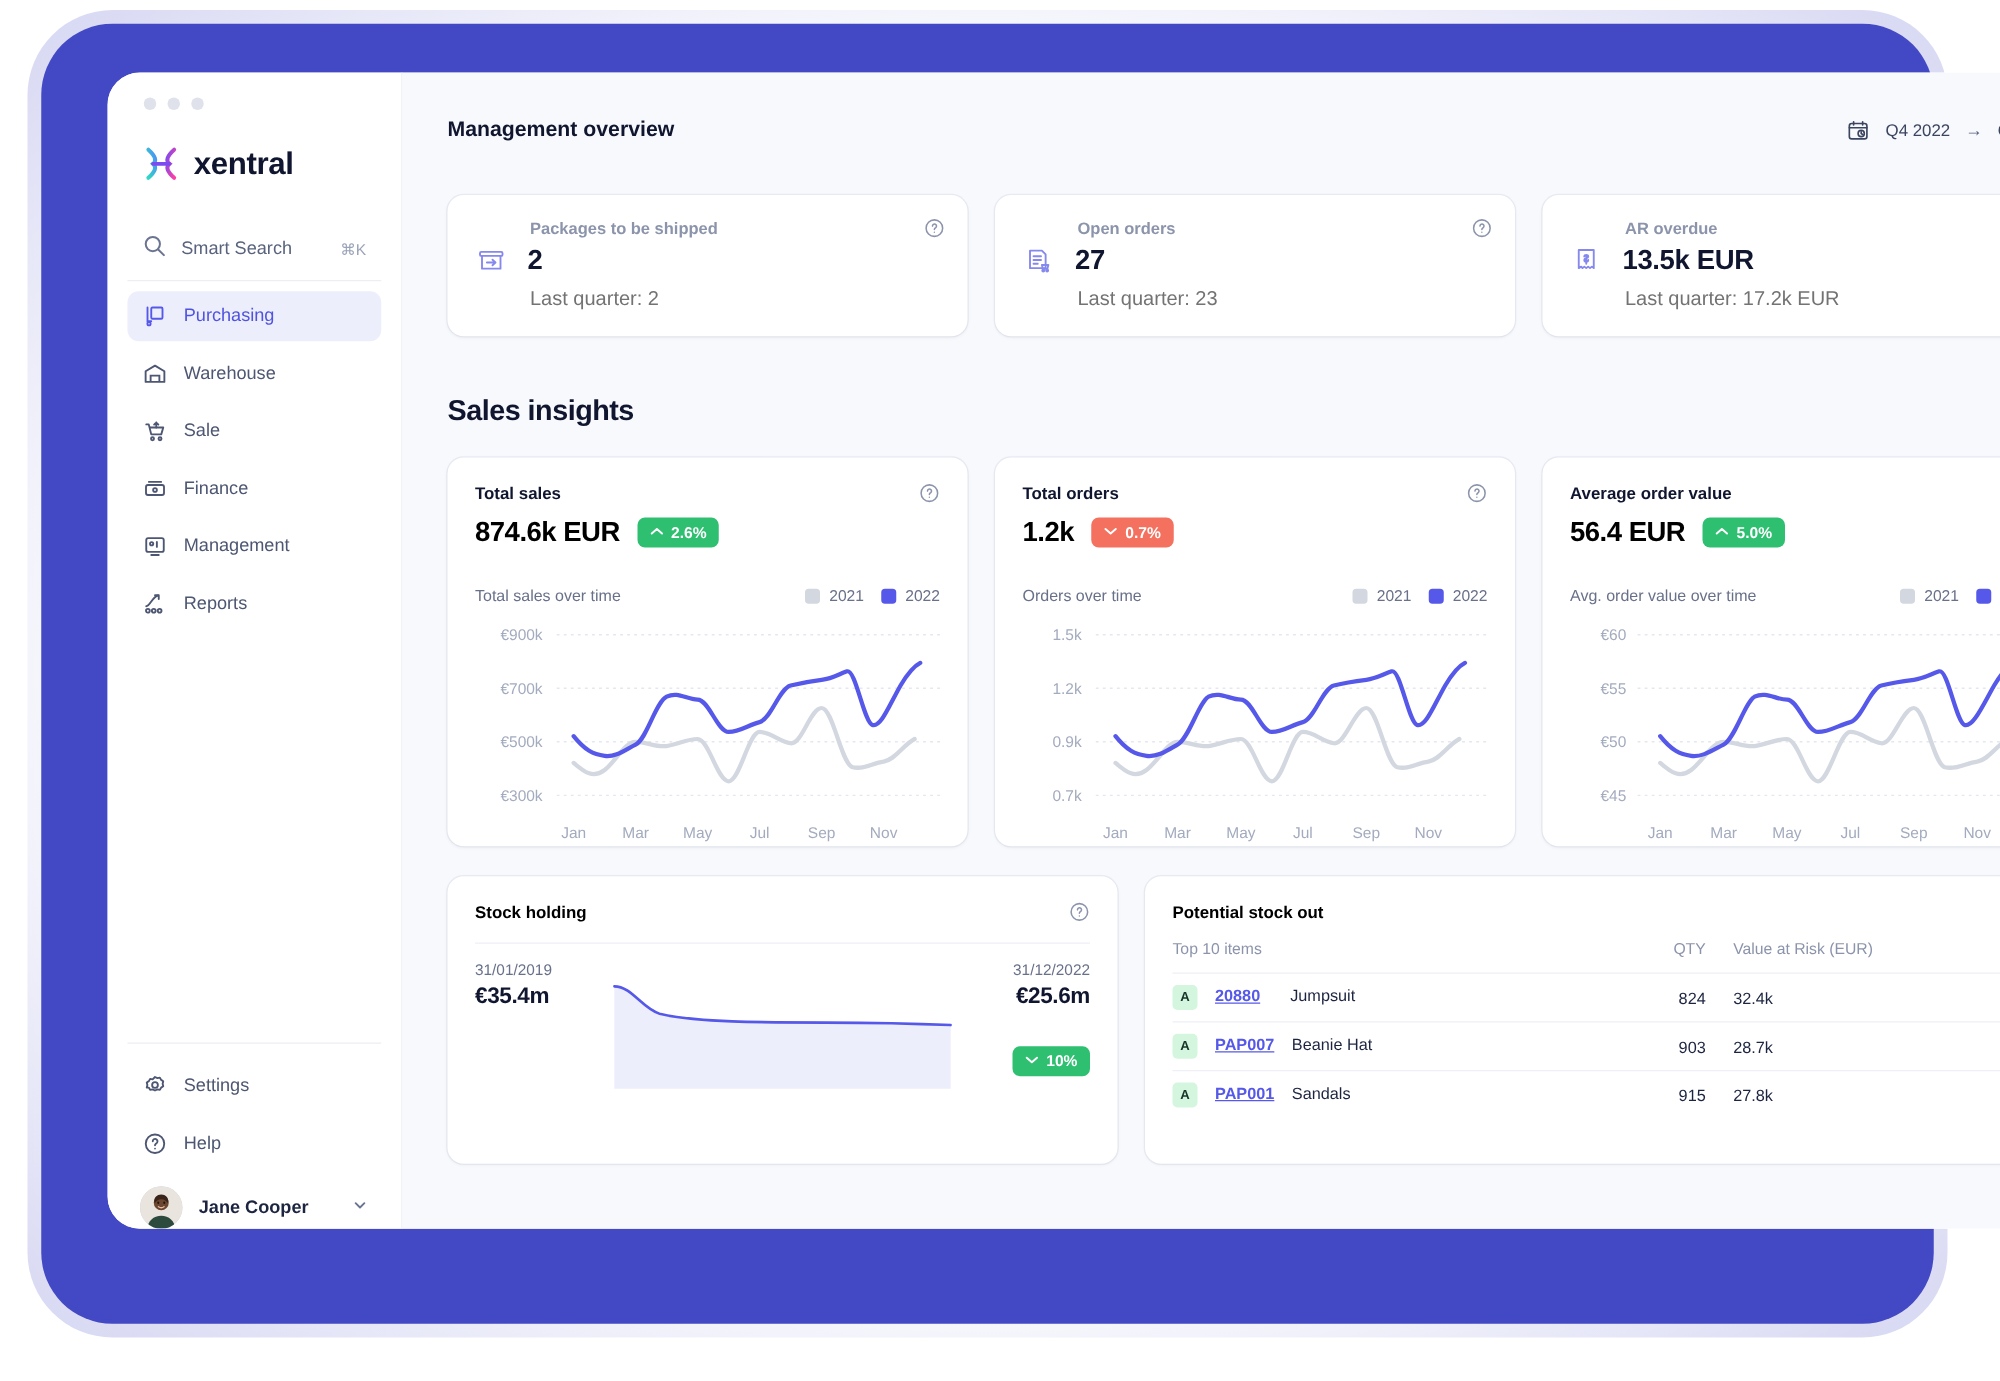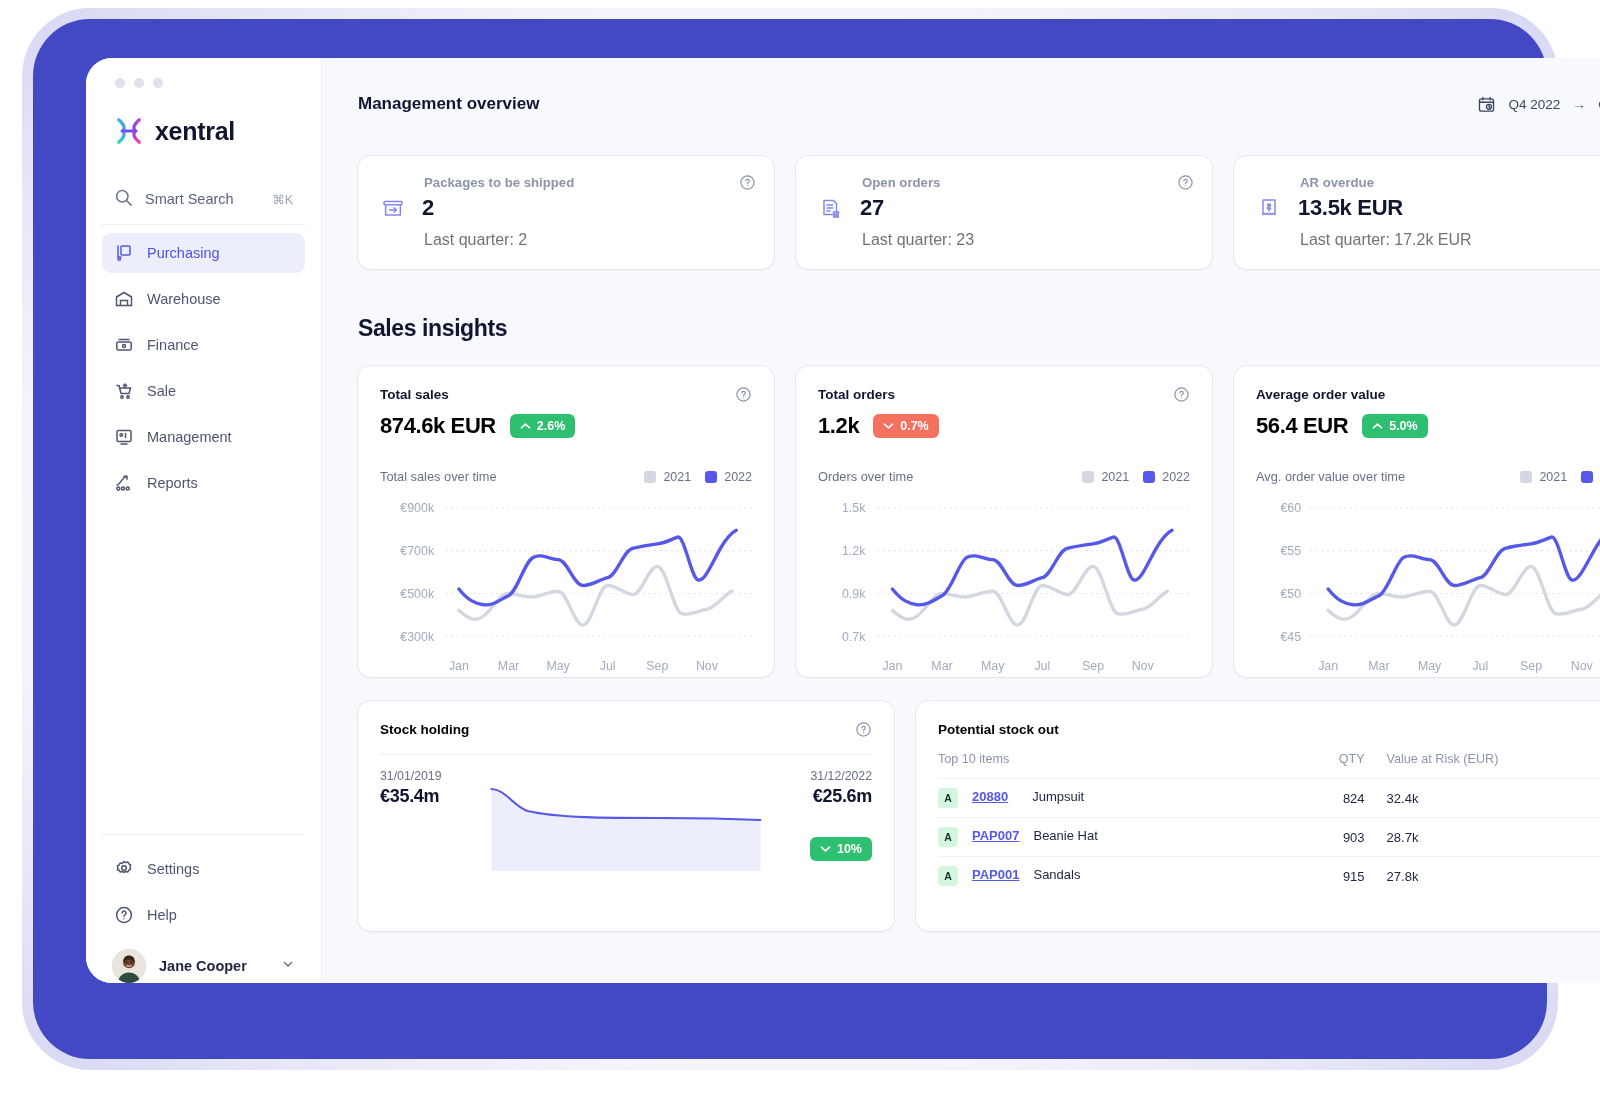--- a/index.html
+++ b/index.html
@@ -369,37 +369,37 @@
           <svg width="20" height="20" viewBox="0 0 20 20" fill="none" stroke="#4d5672" stroke-width="1.5">
             <path d="M2.5 8 10 3.5 17.5 8v8.5h-15z" stroke-linejoin="round"></path>
               <path d="M6.5 16.5v-5h7v5"></path>
           </svg>
         </span>
         <span>Warehouse</span>
       </div>
       <div class="nav-item">
         <span class="ico">
           <svg width="20" height="20" viewBox="0 0 20 20" fill="none" stroke="#4d5672" stroke-width="1.5">
-            <rect x="2.8" y="7" width="14.4" height="8" rx="1.6"></rect>
-              <circle cx="10" cy="11" r="1.5"></circle>
-              <path d="M4.5 4.5h11"></path>
-          </svg>
-        </span>
-        <span>Finance</span>
-      </div>
-      <div class="nav-item">
-        <span class="ico">
-          <svg width="20" height="20" viewBox="0 0 20 20" fill="none" stroke="#4d5672" stroke-width="1.5">
             <path d="M3 4.5h2l2 8h8l1.6-5.5H6.2" stroke-linecap="round" stroke-linejoin="round"></path>
             <circle cx="8" cy="16" r="1.2"></circle>
               <circle cx="14" cy="16" r="1.2"></circle>
             <path d="M11 3v4M9.3 4.7 11 3l1.7 1.7" stroke-linecap="round"></path>
           </svg>
         </span>
         <span>Sale</span>
+      </div>
+      <div class="nav-item">
+        <span class="ico">
+          <svg width="20" height="20" viewBox="0 0 20 20" fill="none" stroke="#4d5672" stroke-width="1.5">
+            <rect x="2.8" y="7" width="14.4" height="8" rx="1.6"></rect>
+              <circle cx="10" cy="11" r="1.5"></circle>
+              <path d="M4.5 4.5h11"></path>
+          </svg>
+        </span>
+        <span>Finance</span>
       </div>
       <div class="nav-item">
         <span class="ico">
           <svg width="20" height="20" viewBox="0 0 20 20" fill="none" stroke="#4d5672" stroke-width="1.5">
             <rect x="3" y="3.5" width="14" height="11" rx="1.6"></rect>
               <circle cx="7.3" cy="8" r="1.3"></circle>
               <path d="M11.5 6.5v4" stroke-linecap="round"></path>
               <path d="M10 17h0.1M7 17h6" stroke-linecap="round"></path>
           </svg>
         </span>

